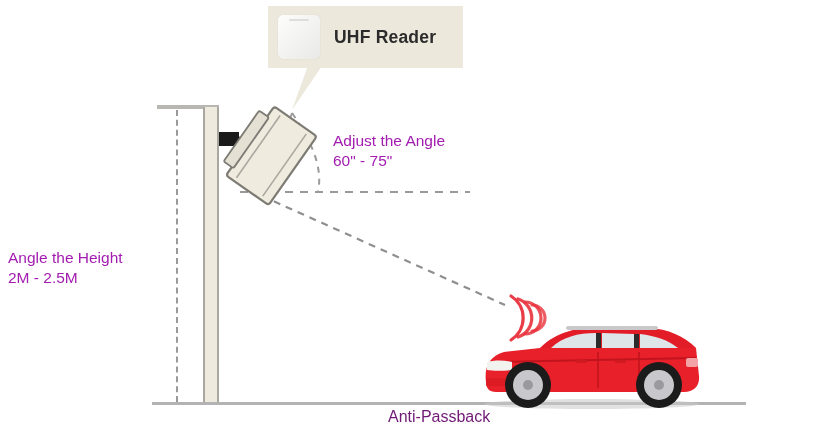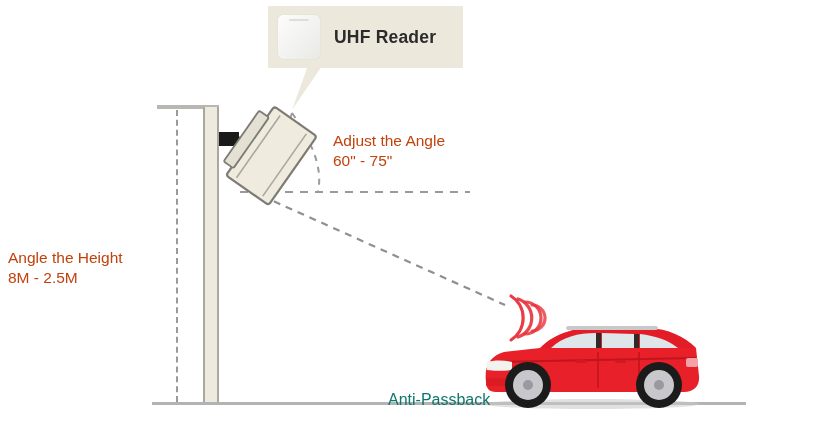--- a/index.html
+++ b/index.html
@@ -15,32 +15,32 @@
     font-family: "Liberation Sans", sans-serif;
   }
   #scene {
     position: absolute;
     left: 0; top: 0;
     width: 813px;
     height: 435px;
   }
   .label {
     position: absolute;
-    color: #c2410c;
+    color: #a21caf;
     font-size: 15.5px;
     line-height: 20px;
     white-space: pre;
     font-family: "Liberation Sans", sans-serif;
   }
   #height-label { left: 8px; top: 248px; }
   #angle-label  { left: 333px; top: 131px; }
   #antipassback-label {
-    left: 388px; top: 390px;
+    left: 388px; top: 407px;
     font-size: 16px;
-    color: #0f766e;
+    color: #701a75;
   }
   
   #callout {
     position: absolute;
     left: 268px; top: 6px;
     width: 195px; height: 62px;
     background: #ece8dc;
     display: flex;
     align-items: center;
     padding-left: 10px;
@@ -194,18 +194,18 @@
 
       <circle cx="528" cy="385" r="23" fill="#1b1b1b"></circle>
       <circle cx="528" cy="385" r="15" fill="#c8c8cc"></circle>
       <circle cx="528" cy="385" r="5" fill="#9a9a9e"></circle>
       <circle cx="659" cy="385" r="23" fill="#1b1b1b"></circle>
       <circle cx="659" cy="385" r="15" fill="#c8c8cc"></circle>
       <circle cx="659" cy="385" r="5" fill="#9a9a9e"></circle>
     </g>
   </svg>
 
-  <div class="label" id="height-label"><span>Angle the Height</span><br><span>8M - 2.5M</span></div>
+  <div class="label" id="height-label"><span>Angle the Height</span><br><span>2M - 2.5M</span></div>
 
   <div class="label" id="angle-label"><span>Adjust the Angle</span><br><span>60" - 75"</span></div>
 
   <div class="label" id="antipassback-label">Anti-Passback</div>
 </div>
 
 </body></html>

